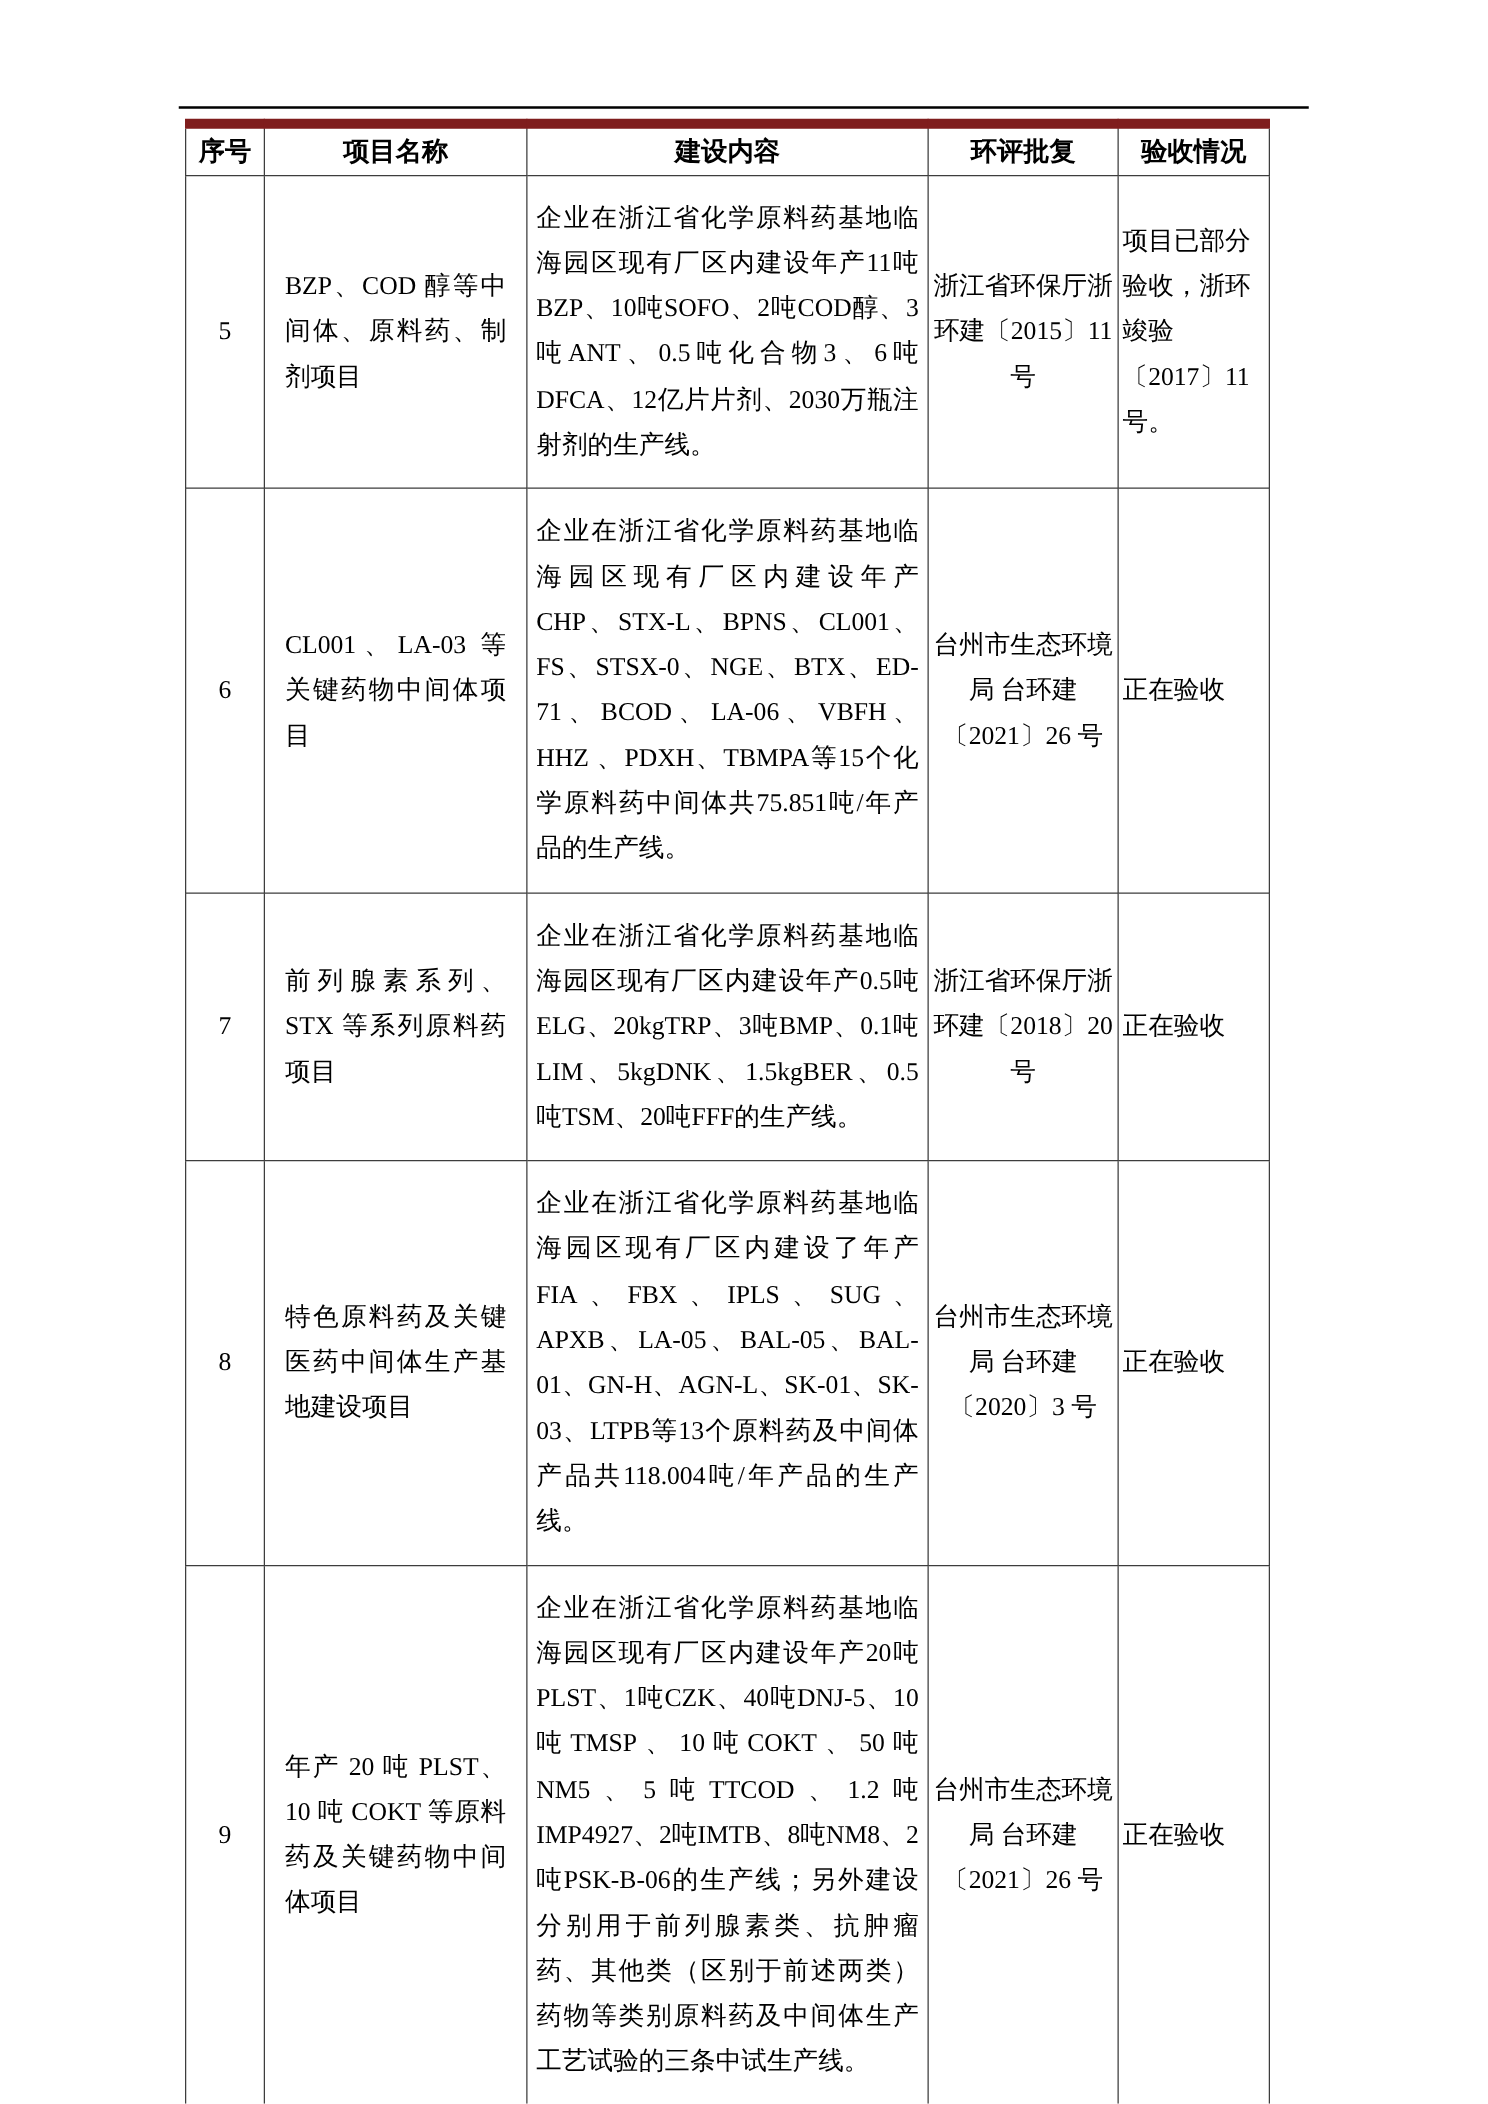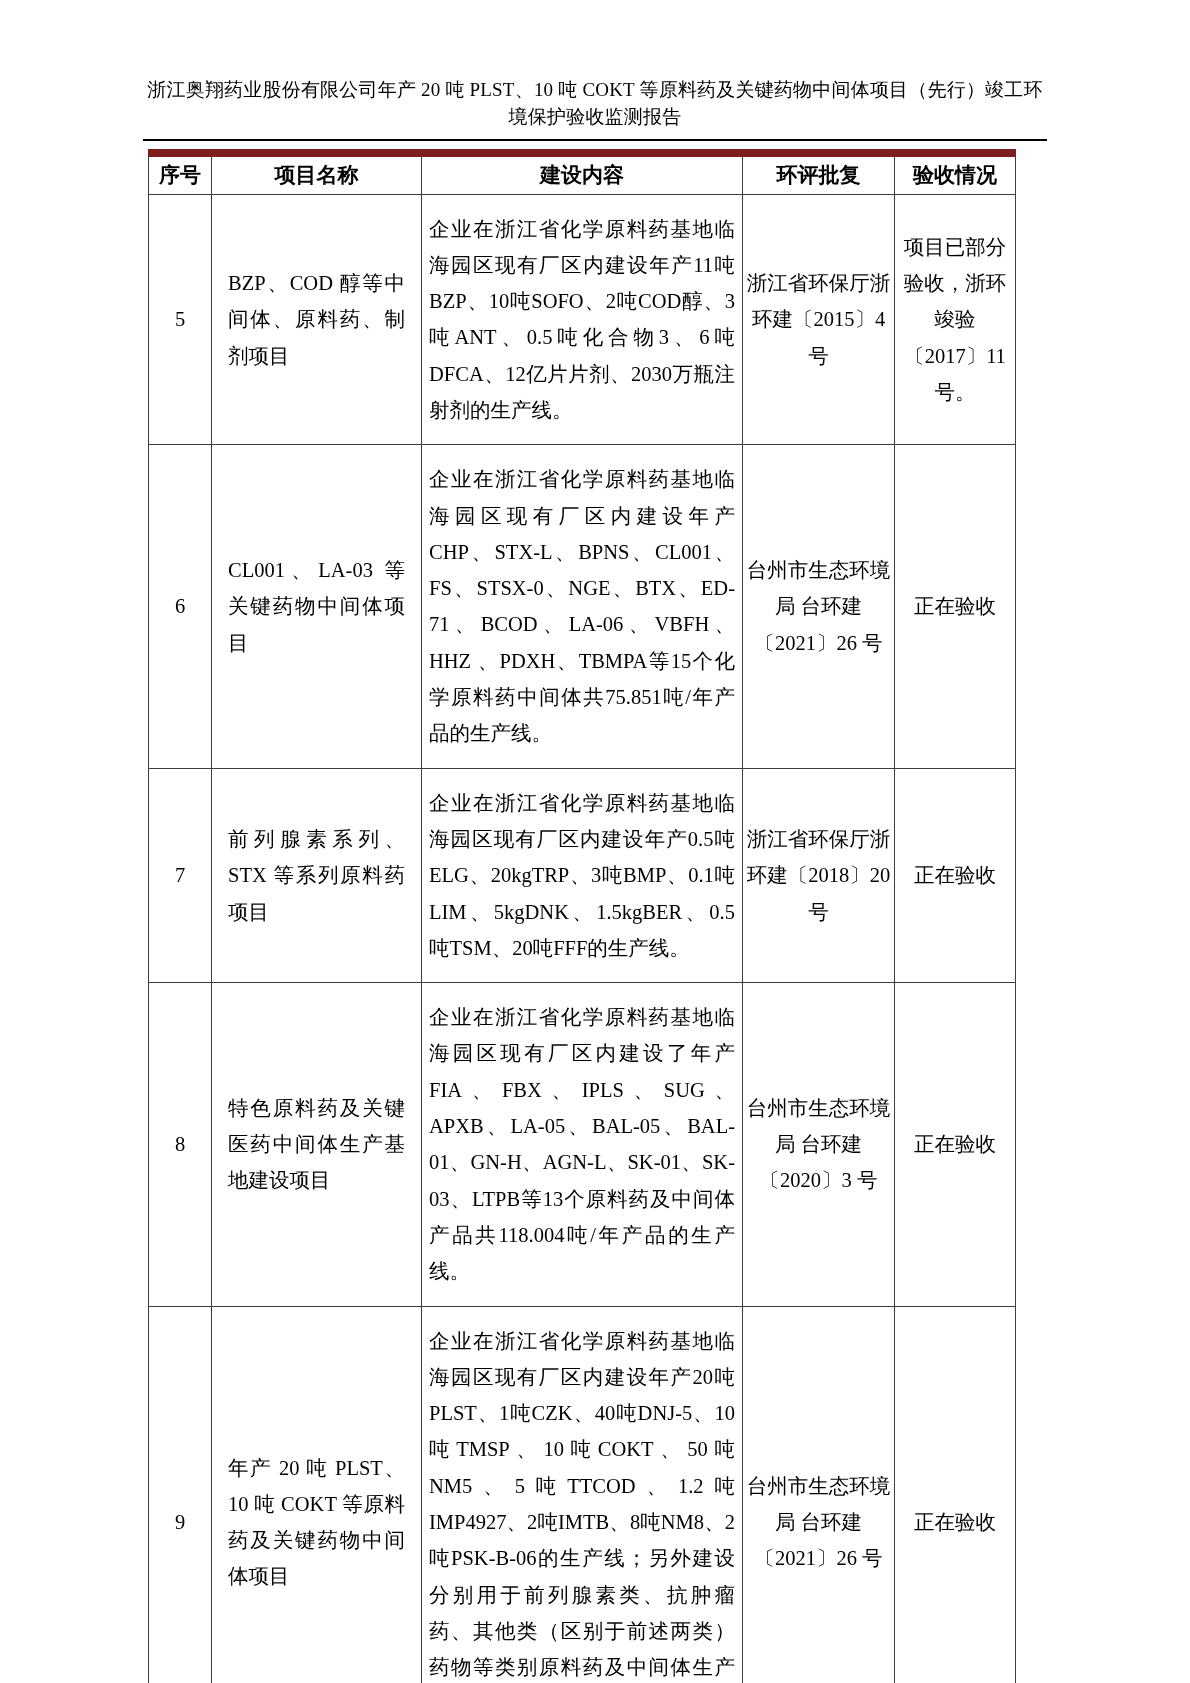--- a/index.html
+++ b/index.html
@@ -69,40 +69,38 @@
   td.c-content {
     text-align: justify;
     text-justify: inter-ideograph;
     padding: 16px 7px;
   }
   td.c-approval {
     text-align: center;
     padding: 0 3px;
   }
   td.c-status {
-    text-align: center;
     padding: 0 3px;
   }
   .doc-footer {
     position: relative;
     margin-top: 58px;
     width: 904px;
     font-size: 14px;
     line-height: 26px;
   }
   .footer-org { margin-left: 42px; }
   .footer-page { position: absolute; left: 420px; top: 0; }
 </style>
 </head>
 <body>
 
 <div class="page">
   <div class="content">
 
-    <div class="doc-title">浙江奥翔药业股份有限公司年产 20 吨 PLST、10 吨 COKT 等原料药及关键药物中间体项目（先行）竣工环境保护验收监测报告</div>
     <div class="title-divider"></div>
 
     <table class="projects">
       <colgroup>
         <col style="width:63px">
         <col style="width:210px">
         <col style="width:321px">
         <col style="width:152px">
         <col style="width:121px">
       </colgroup>
@@ -113,21 +111,21 @@
           <th>建设内容</th>
           <th>环评批复</th>
           <th>验收情况</th>
         </tr>
       </thead>
       <tbody>
         <tr class="r5">
           <td class="c-no">5</td>
           <td class="c-name">BZP、COD 醇等中间体、原料药、制剂项目</td>
           <td class="c-content">企业在浙江省化学原料药基地临海园区现有厂区内建设年产11吨BZP、10吨SOFO、2吨COD醇、3吨ANT、0.5吨化合物3、6吨DFCA、12亿片片剂、2030万瓶注射剂的生产线。</td>
-          <td class="c-approval">浙江省环保厅浙环建〔2015〕4 号</td>
+          <td class="c-approval">浙江省环保厅浙环建〔2015〕11 号</td>
           <td class="c-status">项目已部分验收，浙环竣验〔2017〕11 号。</td>
         </tr>
         <tr class="r6">
           <td class="c-no">6</td>
           <td class="c-name">CL001、LA-03 等关键药物中间体项目</td>
           <td class="c-content">企业在浙江省化学原料药基地临海园区现有厂区内建设年产CHP、STX-L、BPNS、CL001、FS、STSX-0、NGE、BTX、ED-71、BCOD、LA-06、VBFH、HHZ 、PDXH、TBMPA等15个化学原料药中间体共75.851吨/年产品的生产线。</td>
           <td class="c-approval">台州市生态环境局 台环建〔2021〕26 号</td>
           <td class="c-status">正在验收</td>
         </tr>
         <tr class="r7">

